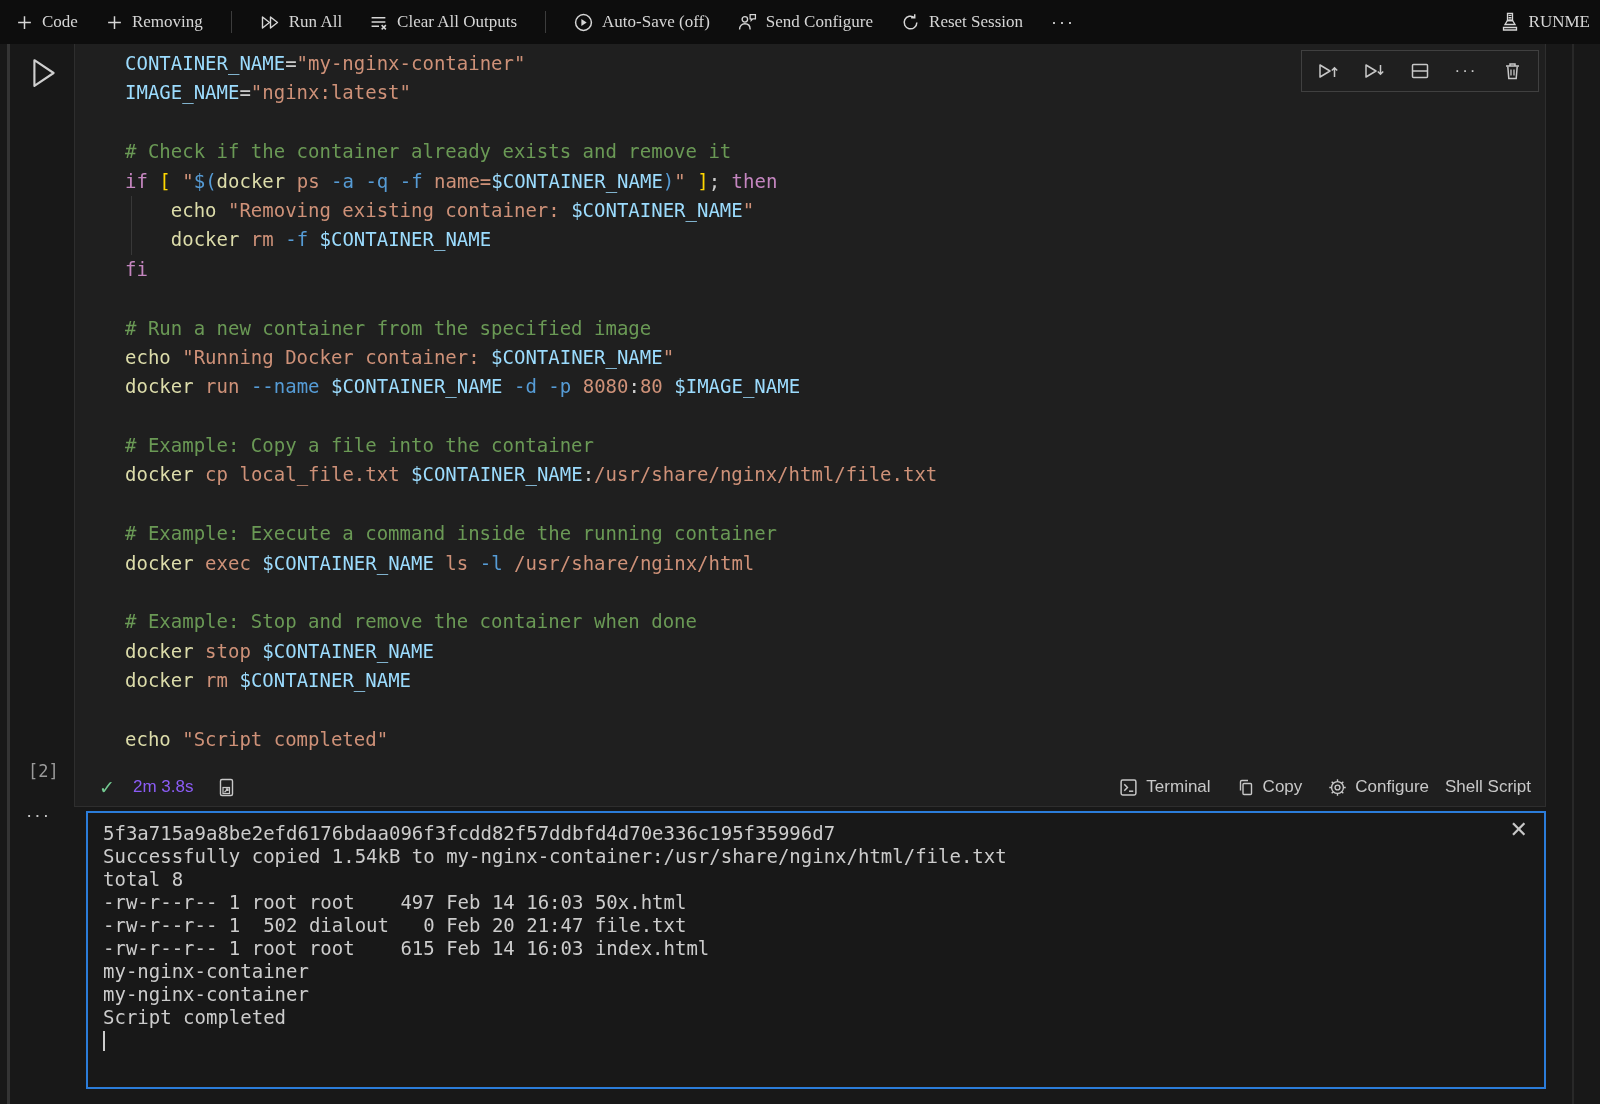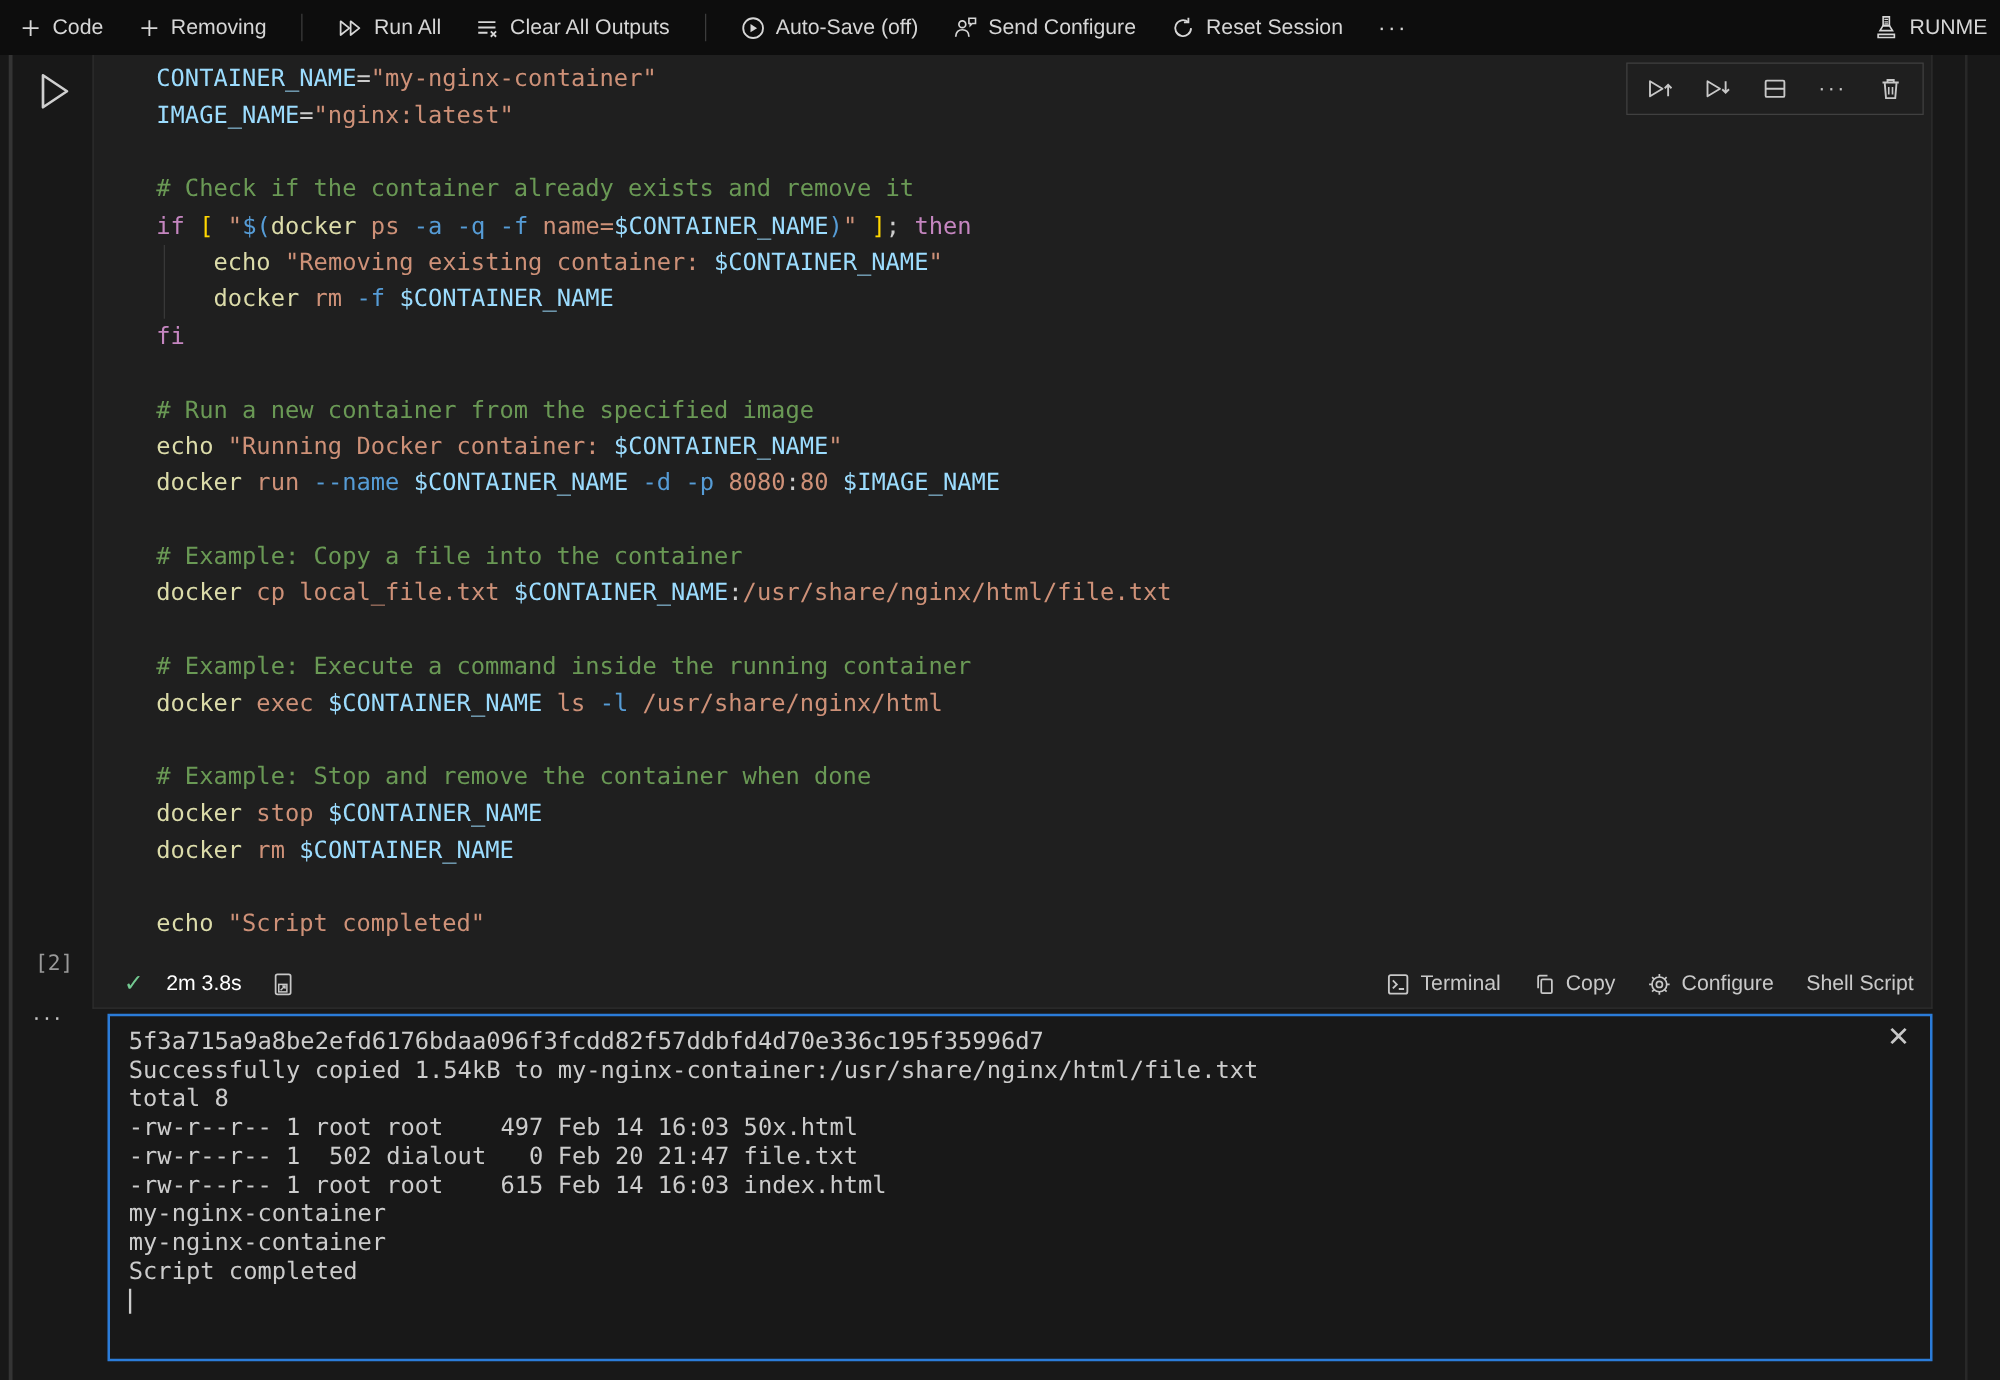--- a/index.html
+++ b/index.html
@@ -11,21 +11,21 @@
   }
   svg { display:block; }
 
   
   .toolbar {
     position:absolute; top:0; left:0; right:0; height:44px;
     background:#0d0d0d; display:flex; align-items:center;
     padding:0 10px 0 16px; gap:28px; font-size:17px; color:#d6d6d6;
     z-index:5;
   }
-  .titem { display:flex; align-items:center; gap:9px; white-space:nowrap; cursor:pointer; }
+  .titem { display:flex; align-items:center; gap:9px; white-space:nowrap; cursor:pointer;font-family:Liberation Serif, serif; }
   .tsep { width:1px; height:22px; background:#3c3c3c; }
   .tspacer { flex:1; }
   .tmore { font-size:18px; letter-spacing:2px; cursor:pointer; }
 
   
   .side-indicator { position:absolute; left:7px; top:44px; bottom:0; width:3px; background:#343434; }
   .right-line { position:absolute; right:26px; top:44px; bottom:0; width:2px; background:#282828; }
   .run-btn { position:absolute; left:30px; top:57px; cursor:pointer; }
   .exec-count {
     position:absolute; left:28px; top:761px;
@@ -57,24 +57,24 @@
   }
   .ctbtn { width:36px; height:34px; display:flex; align-items:center; justify-content:center; cursor:pointer; border-radius:4px; }
   .ct-more { font-size:17px; letter-spacing:2px; color:#c8c8c8; }
 
   .cell-footer {
     position:absolute; left:0; right:0; bottom:0; height:38px;
     display:flex; align-items:center; padding:0 14px 0 24px;
     font-size:17px; color:#c8c8c8;
   }
   .check { color:#73C991; font-size:19px; margin-right:18px; }
-  .duration { margin-right:24px; color:#ffffff; }
+  .duration { margin-right:24px; color:#8b5cf6; }
   .footer-spacer { flex:1; }
   .fbtn { display:flex; align-items:center; gap:8px; margin-left:26px; cursor:pointer; white-space:nowrap;justify-content:space-between; }
-  .lang { margin-left:26px; cursor:pointer; }
+  .lang { margin-left:16px; cursor:pointer; }
 
   
   .output-box {
     position:absolute; left:86px; top:811px; width:1460px; height:278px;
     background:#181818; border:2px solid #2B7CD9;
   }
   .output-text {
     position:absolute; left:15px; top:9px; right:44px; bottom:2px;
     font-family:"DejaVu Sans Mono", monospace; font-size:19px;
     line-height:23px; white-space:pre; color:#cccccc; overflow:hidden;

